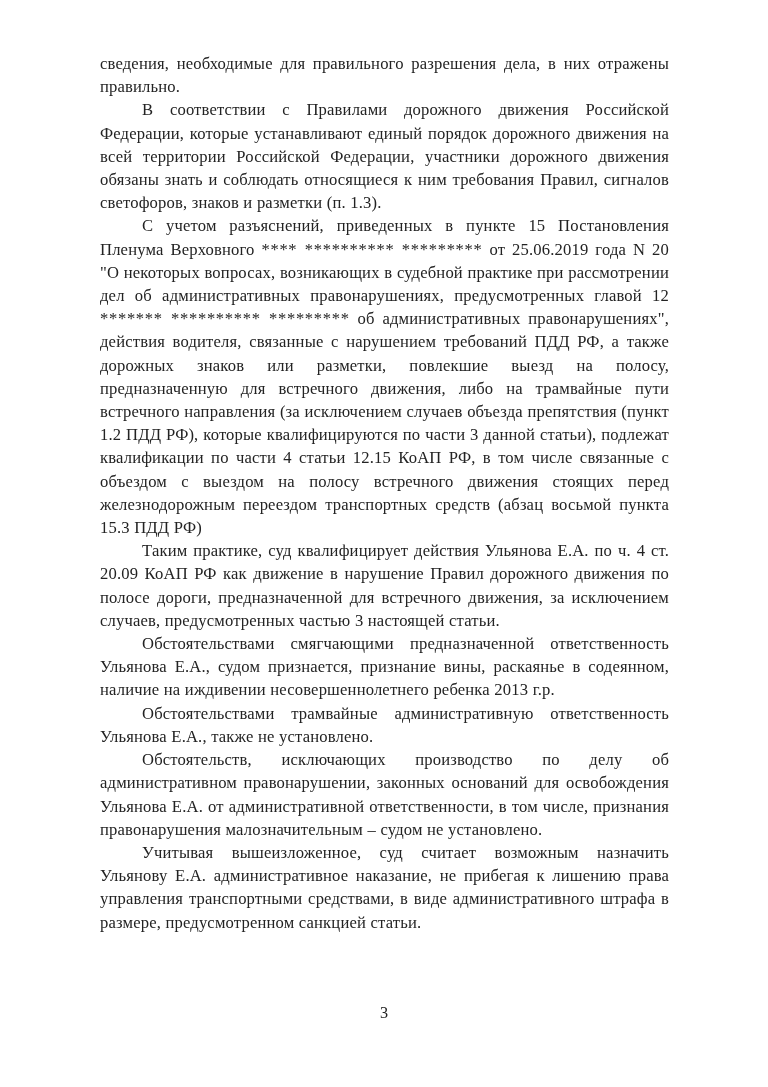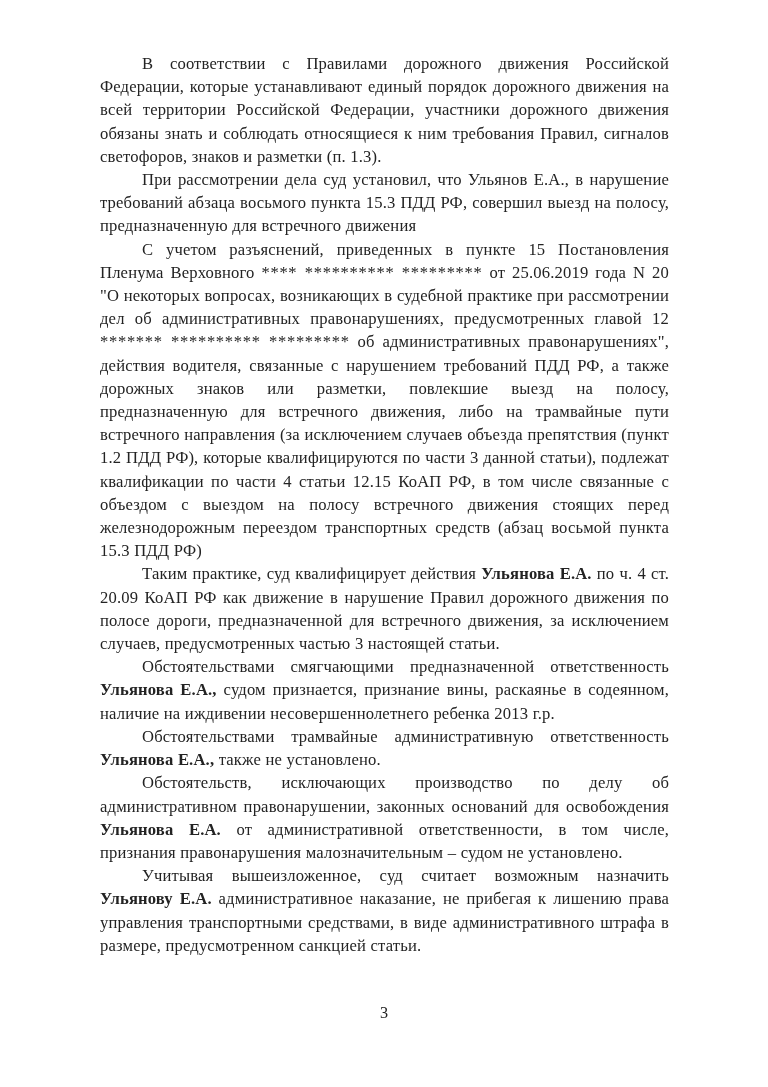--- a/index.html
+++ b/index.html
@@ -40,21 +40,21 @@
     font-size: 16.6px;
     line-height: 23.2px;
     letter-spacing: 0.01em;
     word-spacing: 0.01em;
     color: #232323;
   }
   p.para.noindent {
     text-indent: 0;
   }
   b, .b {
-    font-weight: bold;
+    font-weight: normal;
   }
   .page-number {
     position: absolute;
     left: 0;
     top: 1003px;
     width: 768px;
     text-align: center;
     font-size: 16.2px;
     line-height: 20px;
     font-family: "Liberation Serif", "DejaVu Serif", serif;
@@ -63,22 +63,22 @@
   .redact {
     letter-spacing: 0.04em;
   }
 </style>
 </head>
 <body>
 
 <div class="page">
 
   <div class="doc-body">
+      <p class="para noindent"><span>сведения, необходимые для правильного разрешения дела, в них отражены правильно.</span></p>
       <p class="para"><span>В соответствии с Правилами дорожного движения Российской Федерации, которые устанавливают единый порядок дорожного движения на всей территории Российской Федерации, участники дорожного движения обязаны знать и соблюдать относящиеся к ним требования Правил, сигналов светофоров, знаков и разметки (п. 1.3).</span></p>
-      <p class="para"><span>При рассмотрении дела суд установил, что Ульянов Е.А., в нарушение требований  абзаца восьмого пункта 15.3 ПДД РФ, совершил выезд на полосу, предназначенную для встречного движения</span></p>
       <p class="para"><span>С учетом разъяснений, приведенных в пункте 15 Постановления Пленума Верховного </span><span class="redact">**** ********** *********</span><span> от 25.06.2019 года N 20 "О некоторых вопросах, возникающих в судебной практике при рассмотрении дел об административных правонарушениях, предусмотренных главой 12 </span><span class="redact">******* ********** *********</span><span> об административных правонарушениях", действия водителя, связанные с нарушением требований ПДД РФ, а также дорожных знаков или разметки, повлекшие выезд на полосу, предназначенную для встречного движения, либо на трамвайные пути встречного направления (за исключением случаев объезда препятствия (пункт 1.2 ПДД РФ), которые квалифицируются по части 3 данной статьи), подлежат квалификации по части 4 статьи 12.15 КоАП РФ, в том числе связанные с объездом с выездом на полосу встречного движения стоящих перед железнодорожным переездом транспортных средств (абзац восьмой пункта 15.3 ПДД РФ)</span></p>
       <p class="para"><span>Таким практике, суд квалифицирует действия  </span><span class="b">Ульянова Е.А.</span><span> по ч. 4 ст. 20.09 КоАП РФ как движение в нарушение Правил дорожного движения по полосе дороги, предназначенной для встречного движения, за исключением случаев, предусмотренных частью 3 настоящей статьи.</span></p>
       <p class="para"><span>Обстоятельствами смягчающими предназначенной ответственность </span><span class="b">Ульянова Е.А.,</span><span> судом признается, признание вины, раскаянье в содеянном, наличие на иждивении несовершеннолетнего ребенка 2013 г.р.</span></p>
       <p class="para"><span>Обстоятельствами трамвайные административную ответственность </span><span class="b">Ульянова Е.А.,</span><span> также не установлено.</span></p>
       <p class="para"><span>Обстоятельств, исключающих производство по делу об административном правонарушении, законных оснований для освобождения </span><span class="b">Ульянова Е.А.</span><span> от административной ответственности, в том числе, признания  правонарушения малозначительным – судом не установлено.</span></p>
       <p class="para"><span>Учитывая вышеизложенное, суд считает возможным назначить </span><span class="b">Ульянову Е.А.</span><span> административное наказание, не прибегая к лишению права управления транспортными средствами, в виде административного штрафа в размере, предусмотренном санкцией статьи.</span></p>
     </div>
 
   <div class="page-number">3</div>
 

